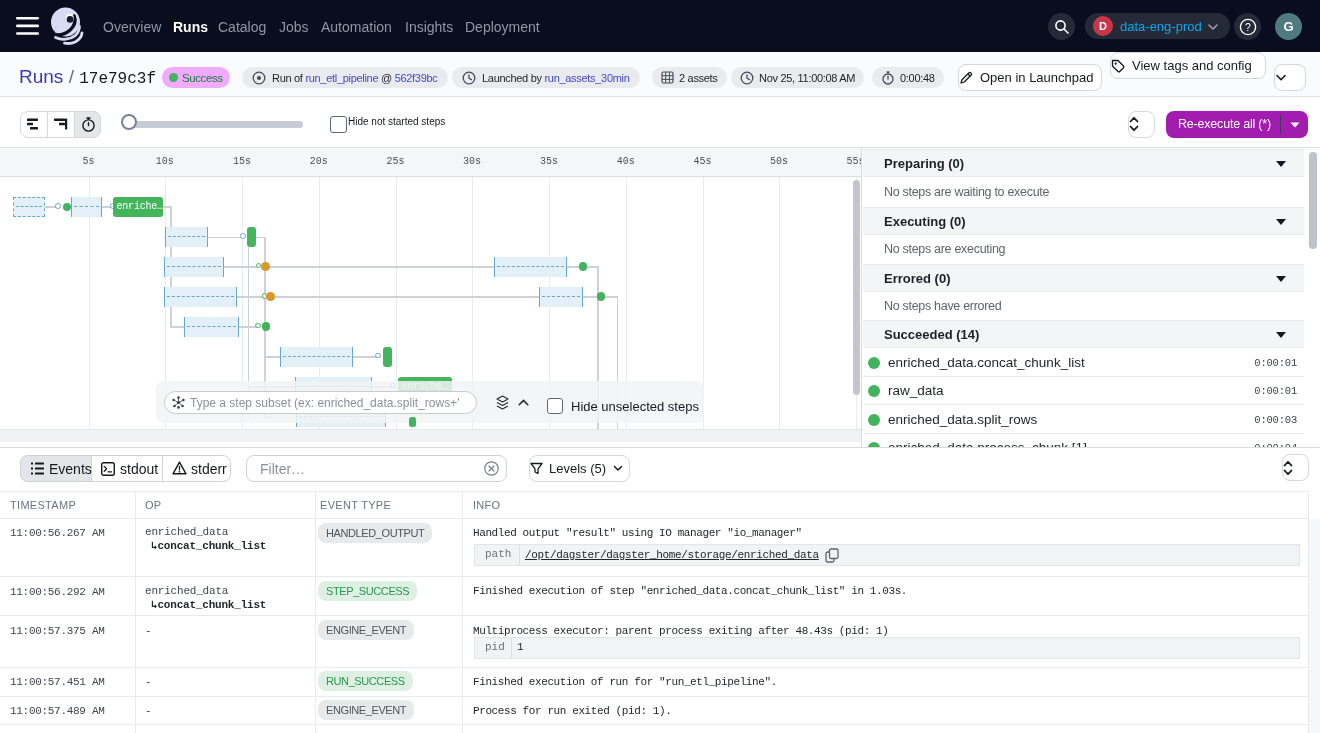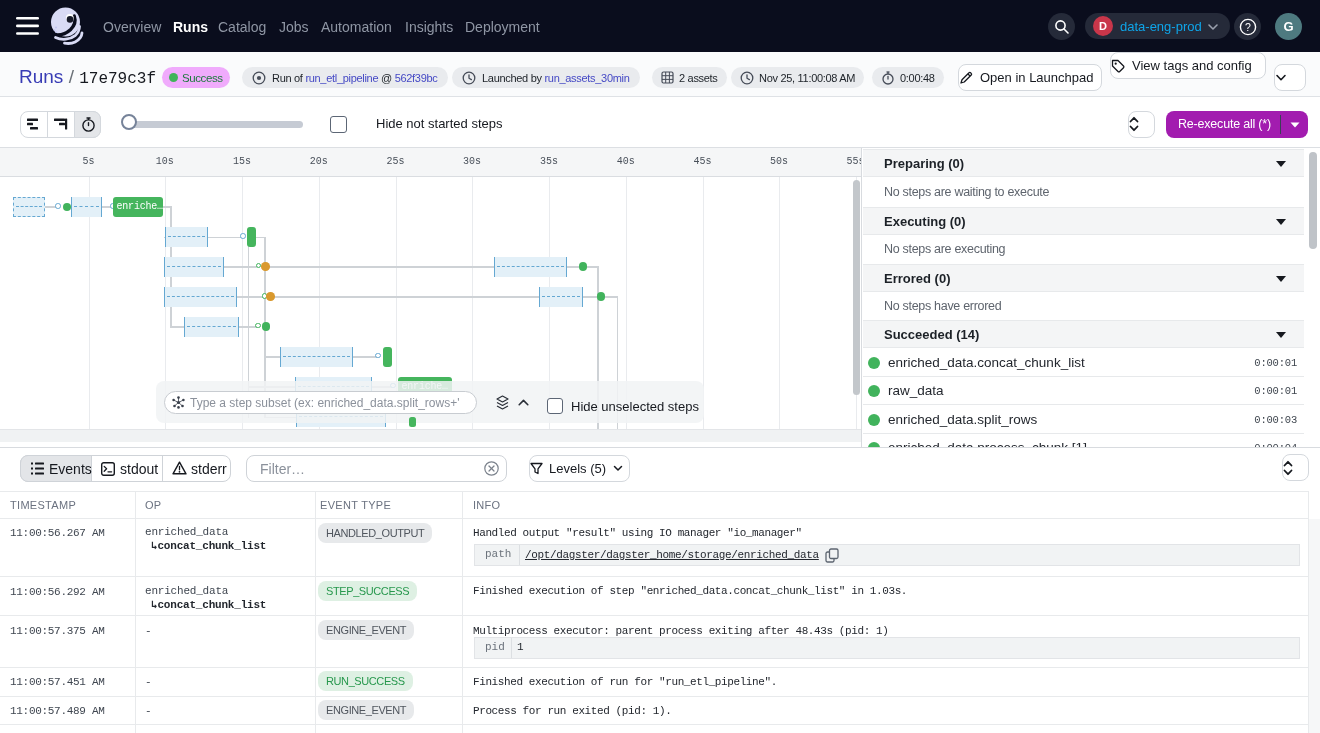--- a/index.html
+++ b/index.html
@@ -201,21 +201,21 @@
     <circle cx="7.5" cy="8.5" r="5.6" stroke="#16191f" stroke-width="1.4" fill="none"></circle>
     <line x1="5.5" y1="1" x2="9.5" y2="1" stroke="#16191f" stroke-width="1.5"></line>
     <line x1="7.5" y1="1" x2="7.5" y2="3" stroke="#16191f" stroke-width="1.5"></line>
     <path d="M7.5 5.8 V8.5" stroke="#16191f" stroke-width="1.4" stroke-linecap="round"></path>
   </svg>
 
   <div class="abs" style="left:122px;top:24px;width:181px;height:7px;border-radius:3.5px;background:#c6cbd4"></div>
   <div class="abs" style="left:121px;top:17px;width:16px;height:16px;border-radius:50%;background:#fff;border:2px solid #768399"></div>
 
   <div class="abs" style="left:330px;top:18.5px;width:17px;height:17px;border:1.6px solid #5c6675;border-radius:3px;background:#fff"></div>
-  <span class="abs" style="left:376px;top:19px;font-size:13px;color:#16191f">Hide not started steps</span>
+  <span class="abs" style="left:348px;top:19px;font-size:10px;color:#16191f">Hide not started steps</span>
 
   <div class="btn" style="left:1128px;top:13.5px;width:27px;height:27px">
     <svg width="10" height="16" viewBox="0 0 10 16">
       <path d="M1.5 5.5 L5 1.8 L8.5 5.5" stroke="#16191f" stroke-width="1.8" fill="none" stroke-linecap="round" stroke-linejoin="round"></path>
       <path d="M1.5 10.5 L5 14.2 L8.5 10.5" stroke="#16191f" stroke-width="1.8" fill="none" stroke-linecap="round" stroke-linejoin="round"></path>
     </svg>
   </div>
   <div class="abs" style="left:1166px;top:13.5px;width:142px;height:27px;background:#a21caf;border-radius:8px;color:#fff">
     <span class="abs" style="left:12px;top:6px;font-size:12.5px;letter-spacing:-0.2px">Re-execute all (*)</span>
     <div class="abs" style="left:114px;top:4px;width:1px;height:19px;background:#3a3f55"></div>

